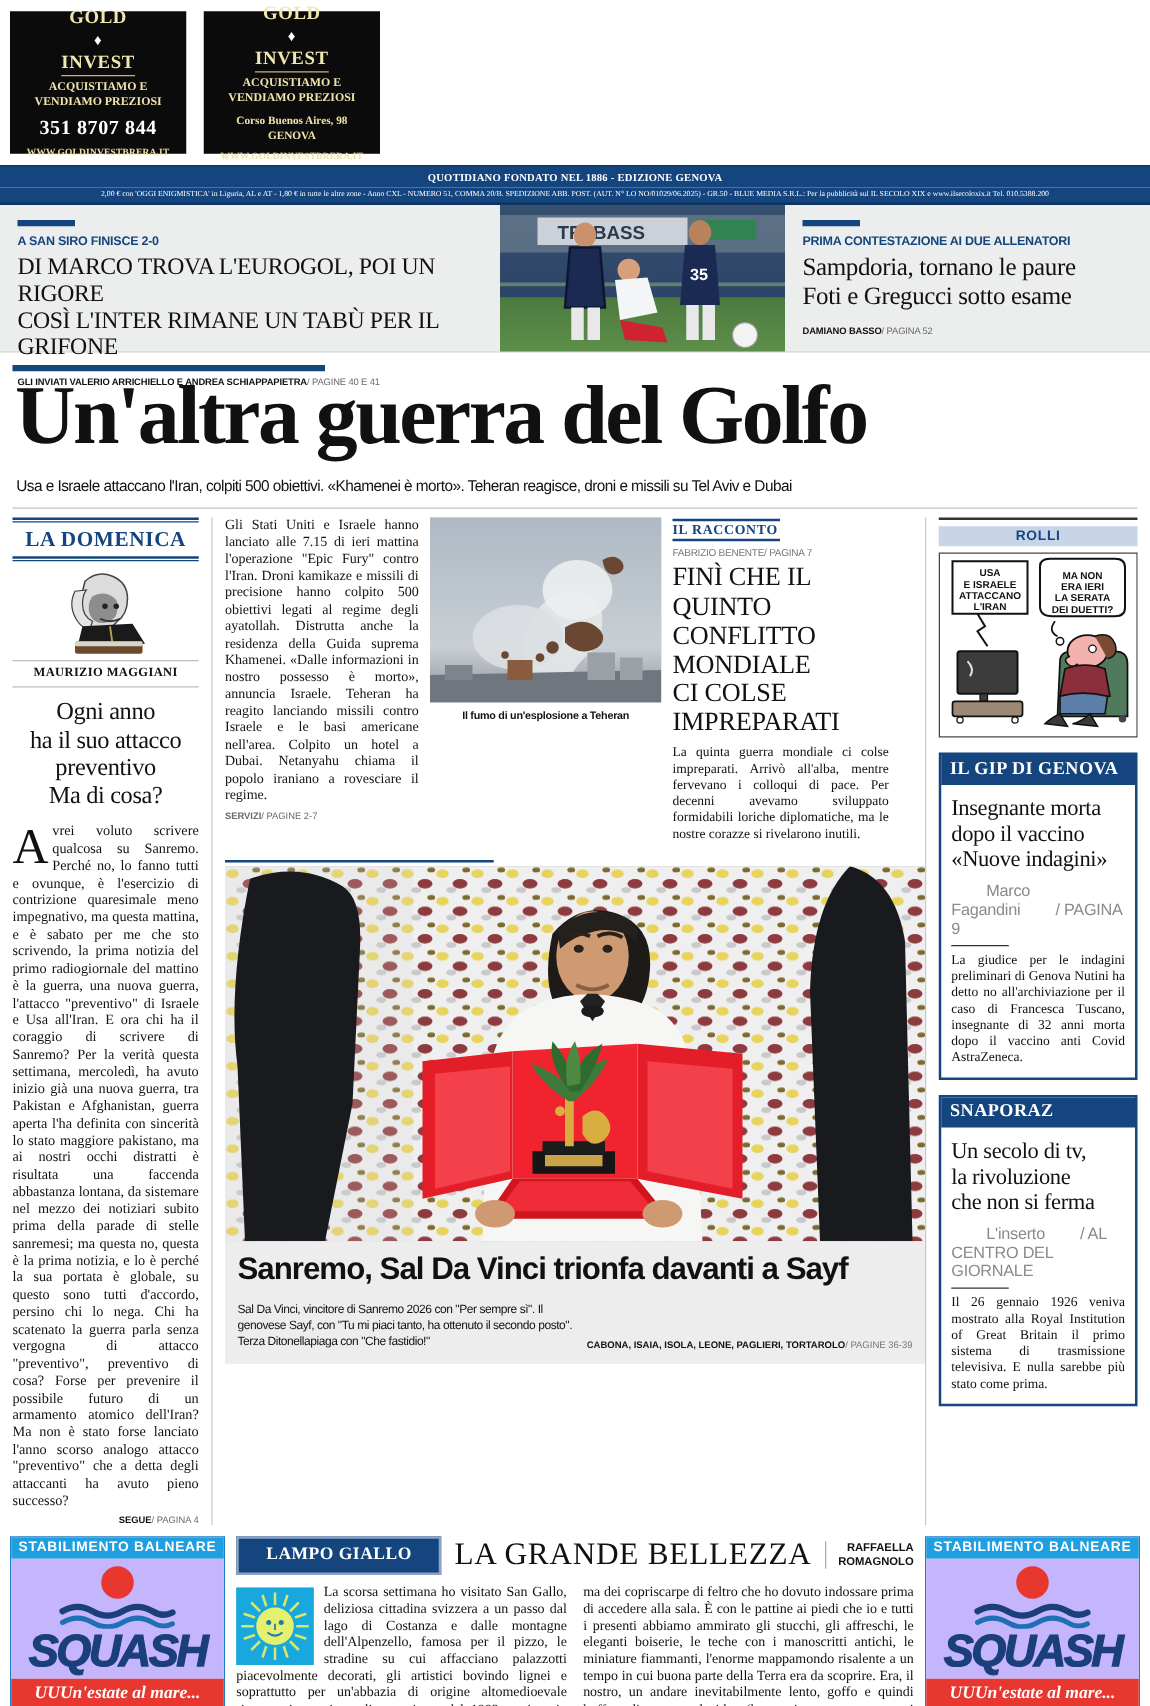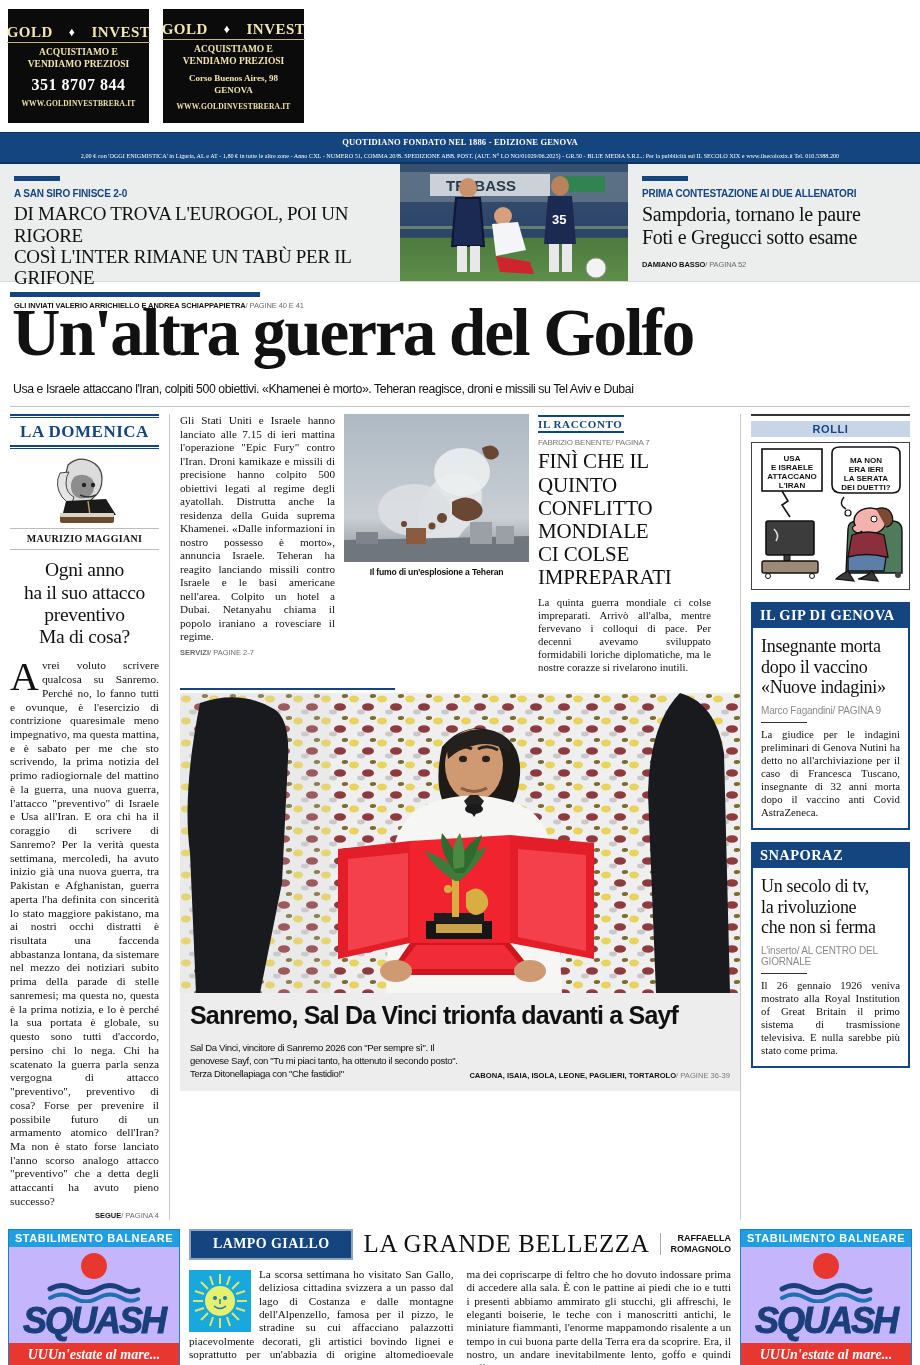--- a/index.html
+++ b/index.html
@@ -20,21 +20,21 @@
   }
   .ad-inner {
     background:#0b0b0b; color:#e9dba6; width:100%; height:114px;
     display:flex; flex-direction:column; align-items:center; justify-content:center;
     padding:4px 4px;
   }
   .ad-gold {
     font-family:"Liberation Serif", serif; font-weight:bold;
     font-size:15px; letter-spacing:0.5px; color:#f2e6b0;
     border-bottom:1.5px solid #c8b673; padding-bottom:1px;
-    display:flex; align-items:center; gap:16px; white-space:nowrap;
+    display:flex; align-items:center; gap:2px; white-space:nowrap;flex-direction:column;
   }
   .ad-gold .gem { font-size:12px; color:#fff; }
   .ad-line { font-size:9.5px; font-weight:bold; line-height:1.25; text-align:center; margin-top:4px; color:#f0e3ab; }
   .ad-phone { font-size:16px; font-weight:bold; color:#ffffff; margin-top:6px; letter-spacing:0.5px; }
   .ad-url { font-size:7.5px; font-weight:bold; color:#efe1a8; margin-top:5px; letter-spacing:0.2px; }
   .ad-addr { font-size:9px; font-weight:bold; color:#f0e3ab; margin-top:5px; line-height:1.3; text-align:center;}
 
   .title-wrap {
     flex:1; border-left:1px solid #b9b9b9; border-right:1px solid #b9b9b9;
     display:flex; flex-direction:column; align-items:center; justify-content:flex-start;
@@ -189,21 +189,21 @@
     font-size:14.5px; letter-spacing:0.4px; padding:3px 7px 4px;
   }
   .rbox { border:2px solid #14457f; }
   .rbox .inner { padding:8px 8px 9px; }
   .rbox-head {
     font-family:"Liberation Serif", serif; font-size:18px; line-height:1.12; letter-spacing:-0.3px;
   }
   .rbox-author {
     font-family:"Liberation Sans", sans-serif; font-weight:bold; font-size:10px; margin:8px 0 6px;
   }
-  .rbox-author span { font-weight:normal; color:#8a8a8a; font-size:10px; letter-spacing:-0.2px;}
+  .rbox-author span { font-weight:normal; color:#8a8a8a; font-size:13px; letter-spacing:-0.2px;margin-left:28px;}
   .rule-sm { width:46px; height:1.5px; background:#333; margin:6px 0 5px; }
 
   
   .bottom { display:flex; padding:0 8px; margin-top:9px; }
   .squash-col { width:172px; }
   .bottom-mid { flex:1; padding:0 9px; }
 
   .squash {
     border:1px solid #1f7fc4;
   }

